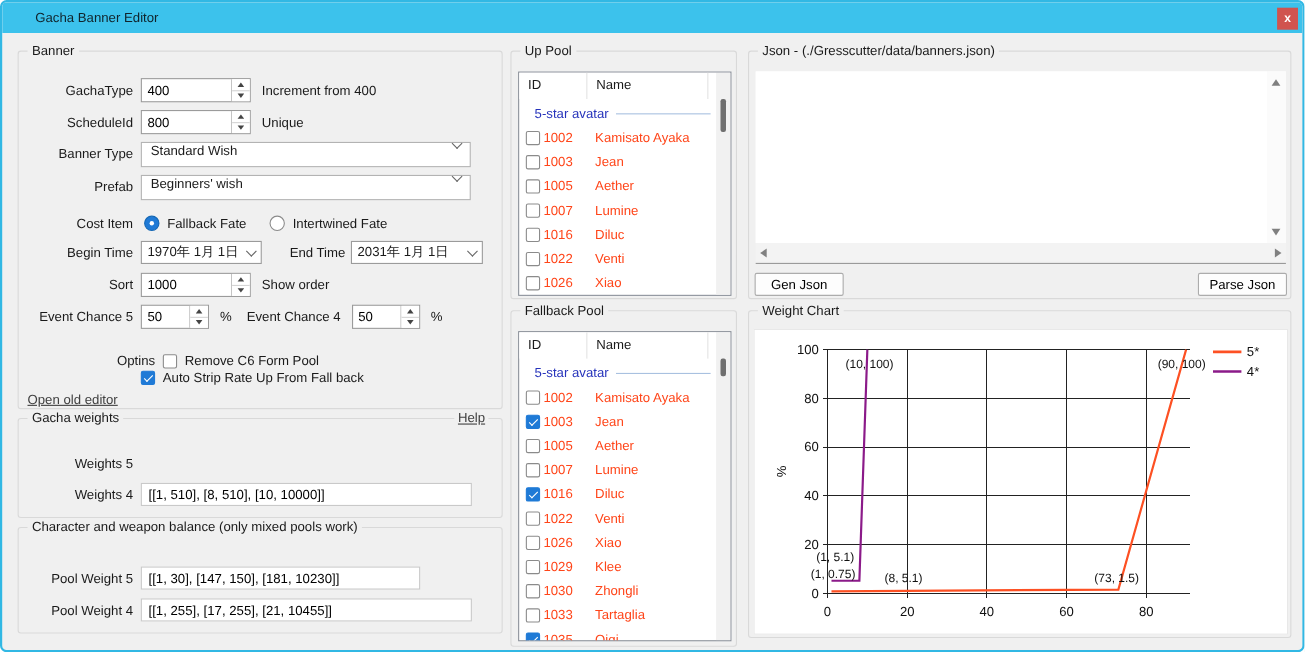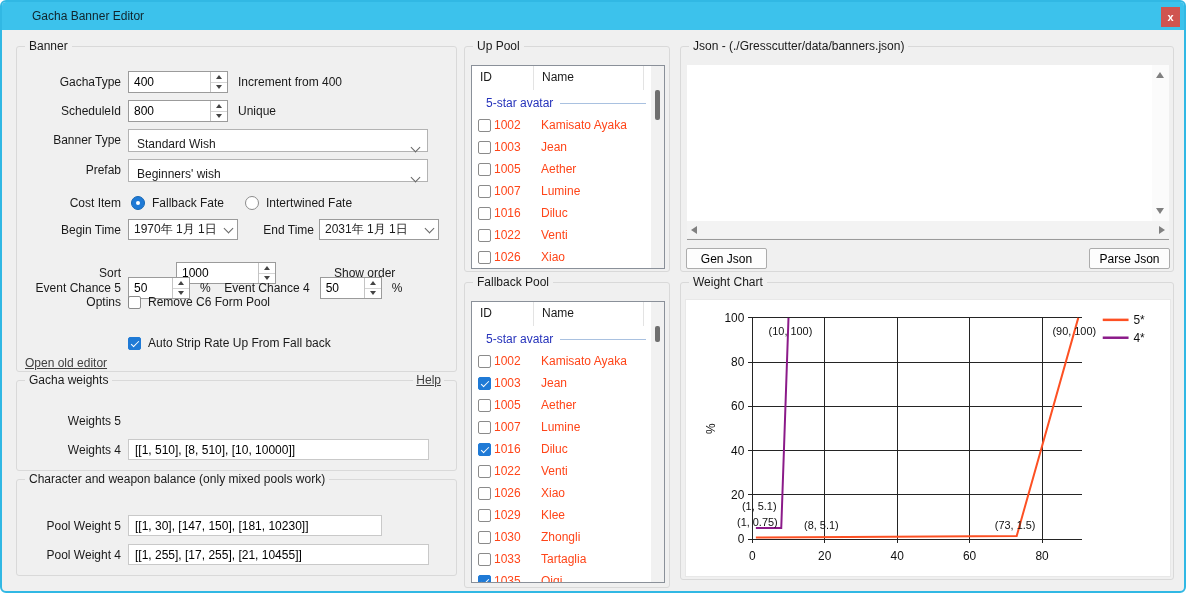--- a/index.html
+++ b/index.html
@@ -14,21 +14,21 @@
   .frow { position: absolute; left: 1px; height: 22px; display: flex; align-items: center; }
   .flabel { width: 103px; text-align: right; margin-right: 7px; white-space: nowrap; flex: none; }
   .hint { margin-left: 10px; white-space: nowrap; }
   .spin { display: flex; background: #fff; border: 1px solid #9b9b9b; height: 22px; }
   .spin input { border: none; outline: none; flex: 1; min-width: 0; padding: 0 5px; font: inherit; background: transparent; }
   .sbtns { width: 17px; border-left: 1px solid #c4c4c4; display: flex; flex-direction: column; flex: none; }
   .sbtn { flex: 1; display: flex; align-items: center; justify-content: center; background: #fff; cursor: pointer; }
   .sbtn + .sbtn { border-top: 1px solid #d4d4d4; }
   .tri-up { width: 0; height: 0; border-left: 3px solid transparent; border-right: 3px solid transparent; border-bottom: 4px solid #444; }
   .tri-down { width: 0; height: 0; border-left: 3px solid transparent; border-right: 3px solid transparent; border-top: 4px solid #444; }
-  .combo { display: flex; align-items: flex-end; justify-content: space-between; background: #fff; border: 1px solid #b3b3b3; height: 23px; padding: 0 8px; cursor: pointer; }
+  .combo { display: flex; align-items: flex-start; justify-content: space-between; background: #fff; border: 1px solid #b3b3b3; height: 23px; padding: 0 8px; cursor: pointer; }
   .date { display: flex; align-items: center; justify-content: space-between; background: #fff; border: 1px solid #9b9b9b; height: 21px; padding: 0 5px; cursor: pointer; white-space: nowrap; }
   .chev { width: 7px; height: 7px; border-right: 1.3px solid #666; border-bottom: 1.3px solid #666; transform: rotate(45deg); margin-top: -3px; flex: none; }
   .cb { width: 13px; height: 13px; border: 1px solid #8b8b8b; border-radius: 2px; background: #fff; position: relative; flex: none; cursor: pointer; }
   .cb.checked { background: #1f7ad6; border-color: #1f7ad6; }
   .cb.checked::after { content: ''; position: absolute; left: 2px; top: 3px; width: 7px; height: 3px; border-left: 1.6px solid #fff; border-bottom: 1.6px solid #fff; transform: rotate(-45deg); }
   .radio { width: 14px; height: 14px; border: 1px solid #8b8b8b; border-radius: 50%; background: #fff; position: relative; flex: none; cursor: pointer; }
   .radio.checked { background: #1f7ad6; border-color: #1668b5; }
   .radio.checked::after { content: ''; position: absolute; left: 4px; top: 4px; width: 4px; height: 4px; border-radius: 50%; background: #fff; }
   .rlabel { margin-left: 7px; white-space: nowrap; }
   .link { color: #404040; text-decoration: underline; cursor: pointer; position: absolute; white-space: nowrap; }
@@ -131,21 +131,21 @@
         <span>1970年 1月 1日</span>
         <span class="chev"></span>
       </div>
       <span style="margin-left:18px; width:58px; text-align:right; flex:none;">End Time</span>
       <div class="date" style="width:120px; margin-left:5px;">
         <span>2031年 1月 1日</span>
         <span class="chev"></span>
       </div>
     </div>
 
-    <div class="frow" style="top:215px; width:430px;gap:48px;">
+    <div class="frow" style="top:201px; width:430px;">
       <span class="flabel">Sort</span>
       <div class="spin" style="width:100px;">
         <input value="1000" style="">
         <div class="sbtns">
           <div class="sbtn">
               <span class="tri-up"></span>
             </div>
           <div class="sbtn">
               <span class="tri-down"></span>
             </div>
@@ -176,21 +176,21 @@
               <span class="tri-up"></span>
             </div>
           <div class="sbtn">
               <span class="tri-down"></span>
             </div>
         </div>
       </div>
       <span style="margin-left:10px; flex:none;">%</span>
     </div>
 
-    <div class="frow" style="top:244px; width:430px;">
+    <div class="frow" style="top:270px; width:430px;margin-left:20px;">
       <span class="flabel">Optins</span>
       <span class="cb"></span>
       <span class="rlabel">Remove C6 Form Pool</span>
     </div>
 
     <div class="frow" style="top:285px; width:430px;">
       <span class="flabel"></span>
       <span class="cb checked"></span>
       <span class="rlabel">Auto Strip Rate Up From Fall back</span>
     </div>

